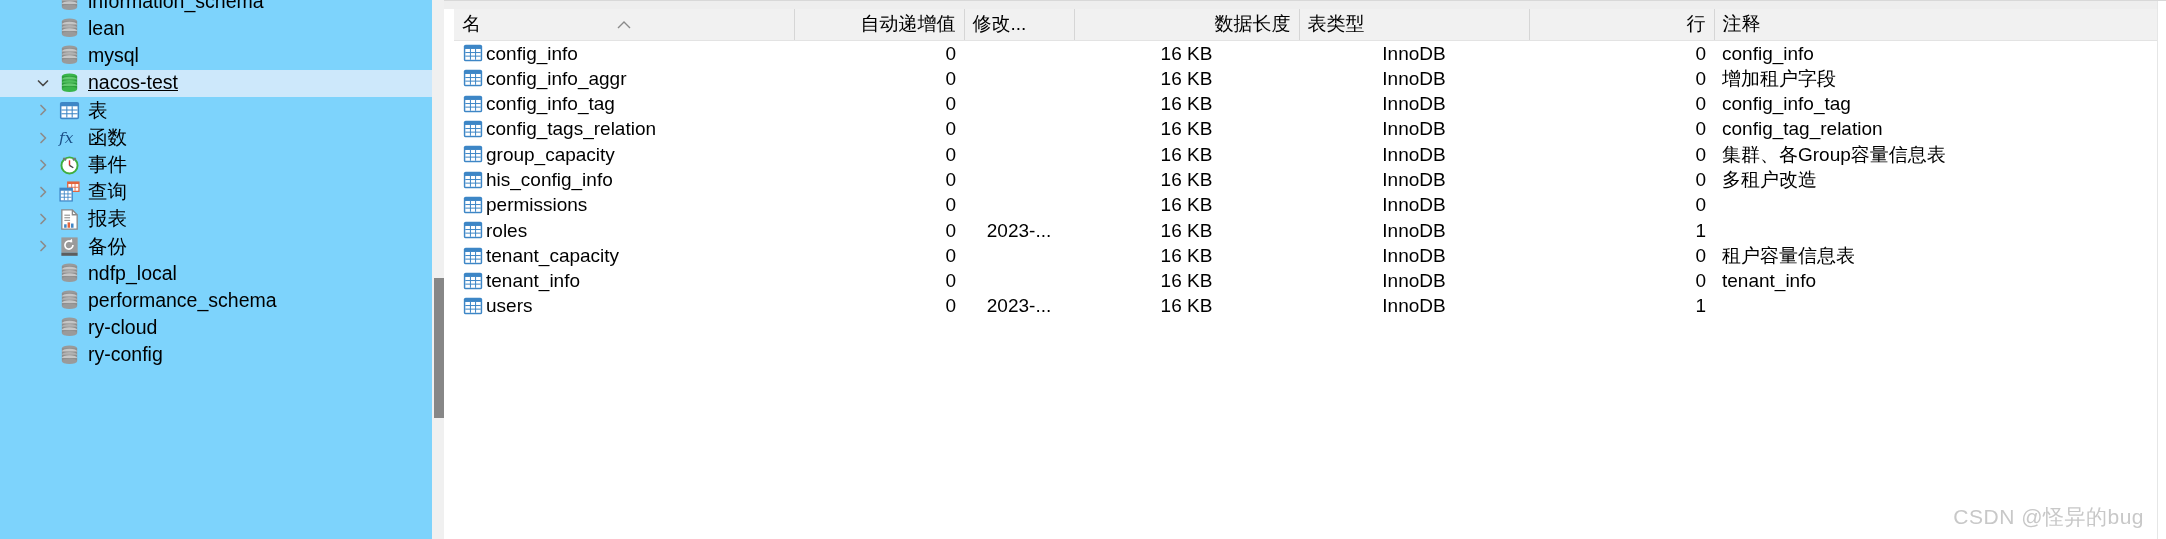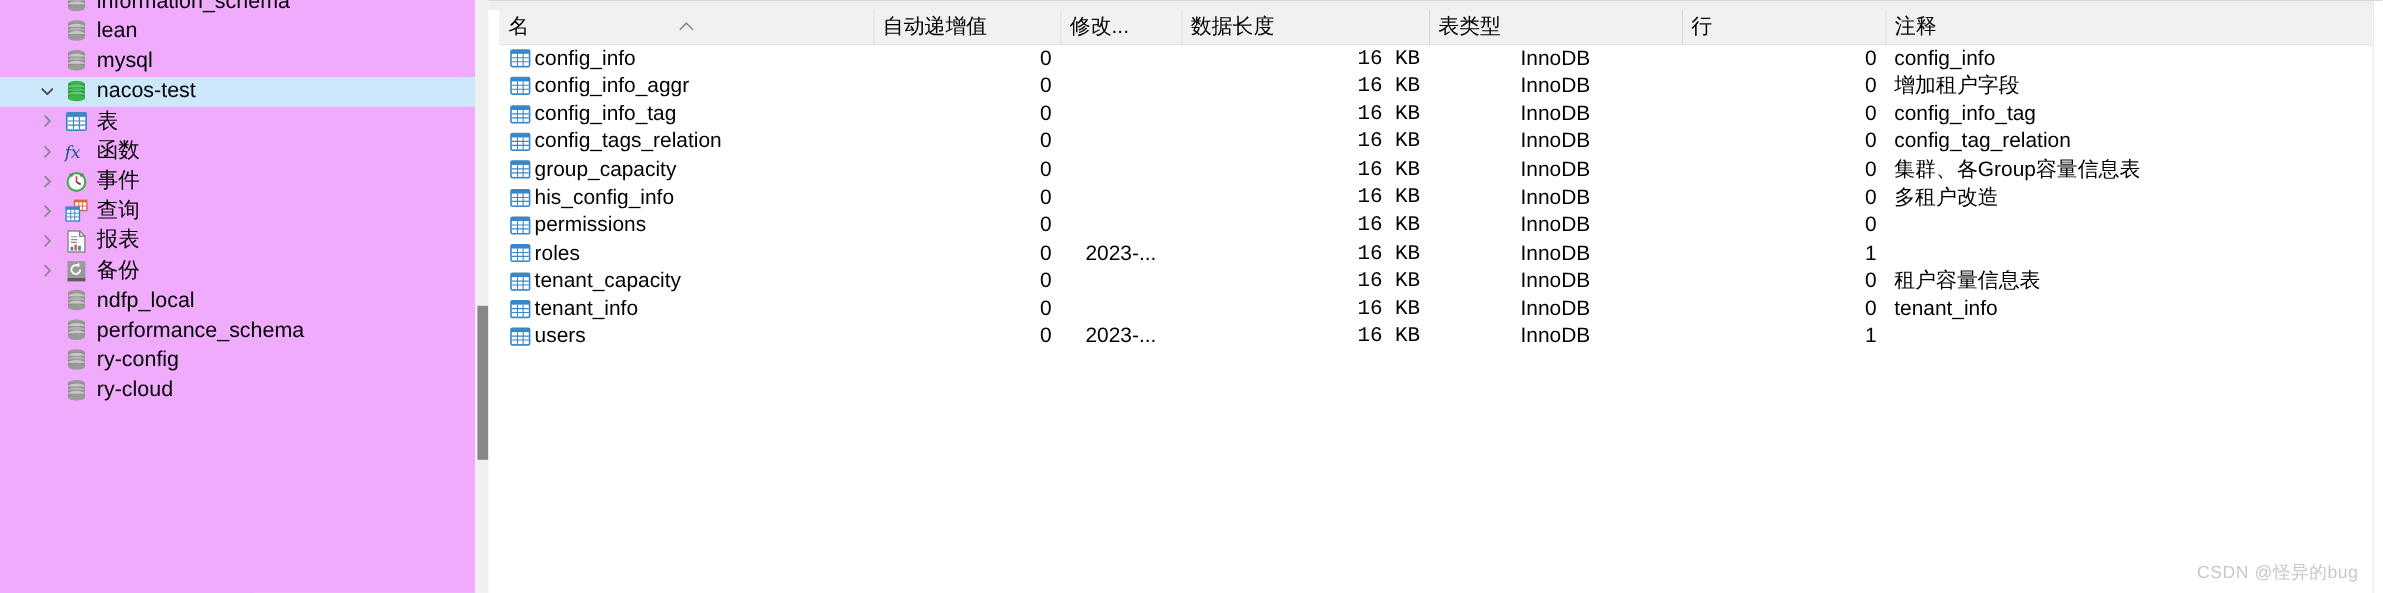--- a/index.html
+++ b/index.html
@@ -11,36 +11,36 @@
     overflow:hidden;
     position:relative;
   }
 
   
   #app { position:absolute; inset:0; display:flex; }
 
   
   #sidebar {
     width:432px; height:539px;
-    background:#f0abfc;
+    background:#7dd3fc;
     position:relative;
     overflow:hidden;
     flex:0 0 432px;
   }
   .tree-row {
     height:27.2px;
     display:flex;
     align-items:center;
     white-space:nowrap;
     font-size:19px;
     color:#000;
     padding-left:0;
     position:relative;
   }
-  .tree-row.selected { background:#cde8fb; }
+  .tree-row.selected { background:#cde8fb;text-decoration:underline; }
   .tree-row.lvl0 { padding-left:30px; }
   .tree-row.lvl1 { padding-left:30px; }
 
   .twisty {
     width:26px; flex:0 0 26px;
     display:flex; align-items:center; justify-content:center;
     color:#5a5a5a;
   }
   .twisty svg { display:block; }
 
@@ -89,21 +89,21 @@
     color:#000;
     padding:0 8px;
     border-right:1px solid #d6d6d6;
     border-bottom:1px solid #e3e3e3;
     position:relative;
     vertical-align:middle;
     white-space:nowrap;
   }
   #grid thead th.last { border-right:none; }
   #grid thead th.l { text-align:left; }
-  #grid thead th.r { text-align:left; }
+  #grid thead th.r { text-align:right; }
 
   .sort-caret {
     position:absolute;
     left:50%; top:4px;
     transform:translateX(-50%);
     color:#8a8a8a;
   }
 
   #grid tbody td {
     height:25.3px;
@@ -111,21 +111,21 @@
     color:#000;
     padding:0 8px;
     white-space:nowrap;
     vertical-align:middle;
     border:none;
     line-height:25.3px;
   }
   td.c-name { text-align:left; padding-left:8px; }
   td.c-auto { text-align:right; }
   td.c-mod  { text-align:center; padding-left:6px; }
-  td.c-len  { text-align:right;font-family:Liberation Mono, monospace; }
+  td.c-len  { text-align:center; }
   td.c-type { text-align:center; padding-left:6px; }
   td.c-rows { text-align:right; }
   td.c-cmt  { text-align:left; padding-left:8px; }
 
   .cell-name { display:flex; align-items:center; gap:2px; }
   .tbl-ico { width:22px; height:22px; flex:0 0 22px; display:block; }
 
   
   col.w-name { width:340px; }
   col.w-auto { width:170px; }
@@ -138,21 +138,21 @@
   
   #panel-right-edge {
     position:absolute; right:0; top:0; width:9px; height:539px;
     background:#ffffff; border-left:1px solid #e6e6e6;
   }
 
   
   #watermark {
     position:absolute;
     right:22px; bottom:8px;
-    font-size:16px;
+    font-size:21px;
     color:#c8c8c8;
     letter-spacing:0.5px;
     font-family:"Liberation Sans","DejaVu Sans",sans-serif;
     user-select:none;
   }
 
   
   #top-strip {
     position:absolute; left:0; top:0; right:0; height:8px; background:#eeeeee;
   }
@@ -409,30 +409,30 @@
           </span>
           <span class="tree-label">performance_schema</span>
         </div>
         <div class="tree-row lvl0">
           <span class="twisty"></span>
           <span class="ico">
             <svg width="23" height="23" viewBox="0 0 24 24">
               <use href="#sym-db"></use>
             </svg>
           </span>
-          <span class="tree-label">ry-config</span>
+          <span class="tree-label">ry-cloud</span>
         </div>
         <div class="tree-row lvl0">
           <span class="twisty"></span>
           <span class="ico">
             <svg width="23" height="23" viewBox="0 0 24 24">
               <use href="#sym-db"></use>
             </svg>
           </span>
-          <span class="tree-label">ry-cloud</span>
+          <span class="tree-label">ry-config</span>
         </div>
       </div>
   </div>
   <div id="sidebar-scroll">
     <div id="sidebar-thumb"></div>
   </div>
 
   <div id="gutter"></div>
 
   <div id="table-panel">

